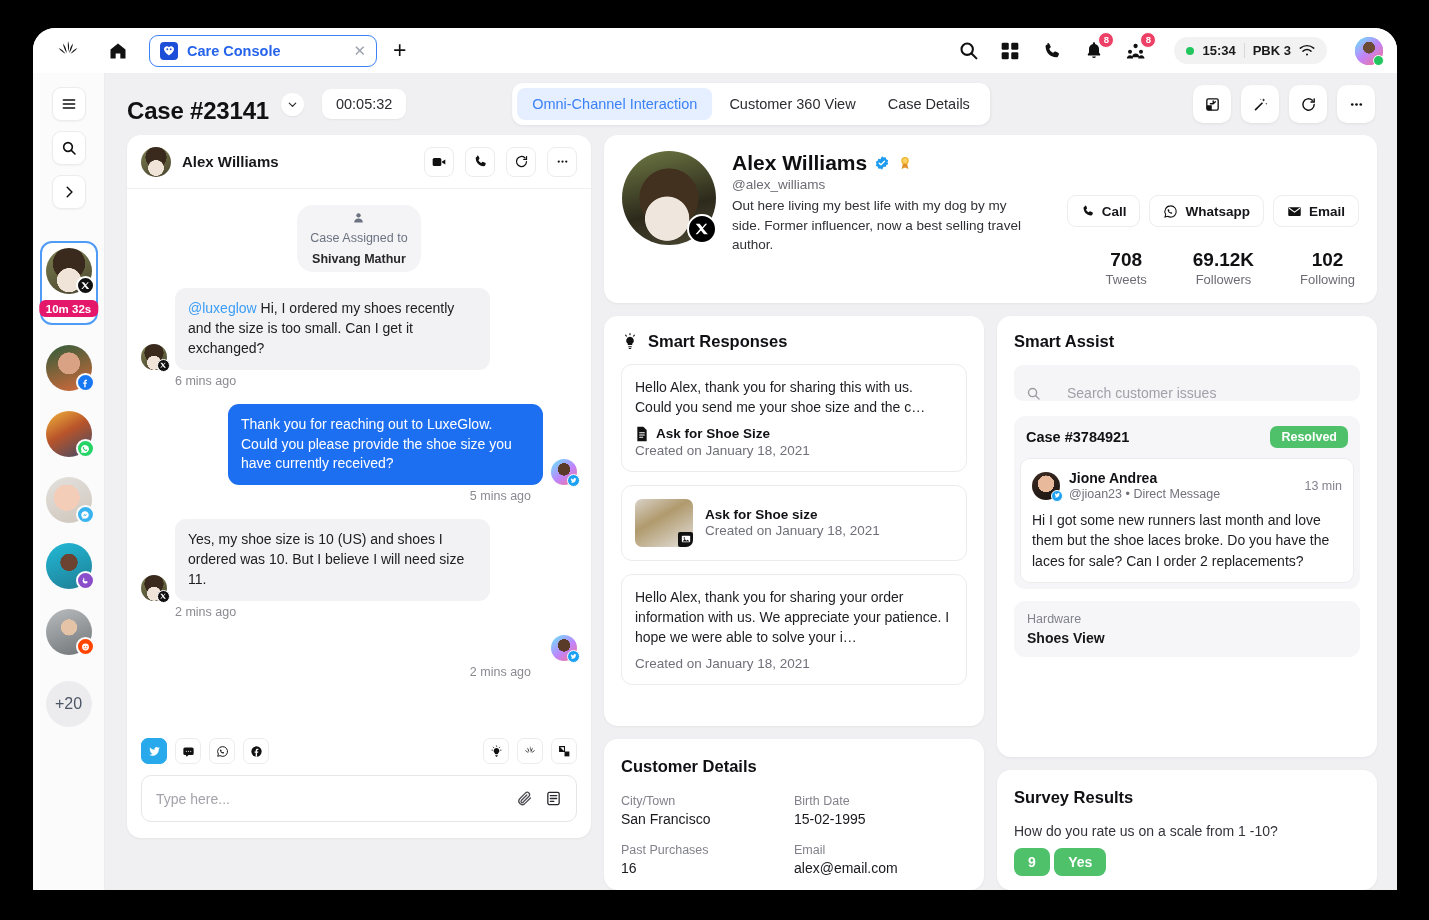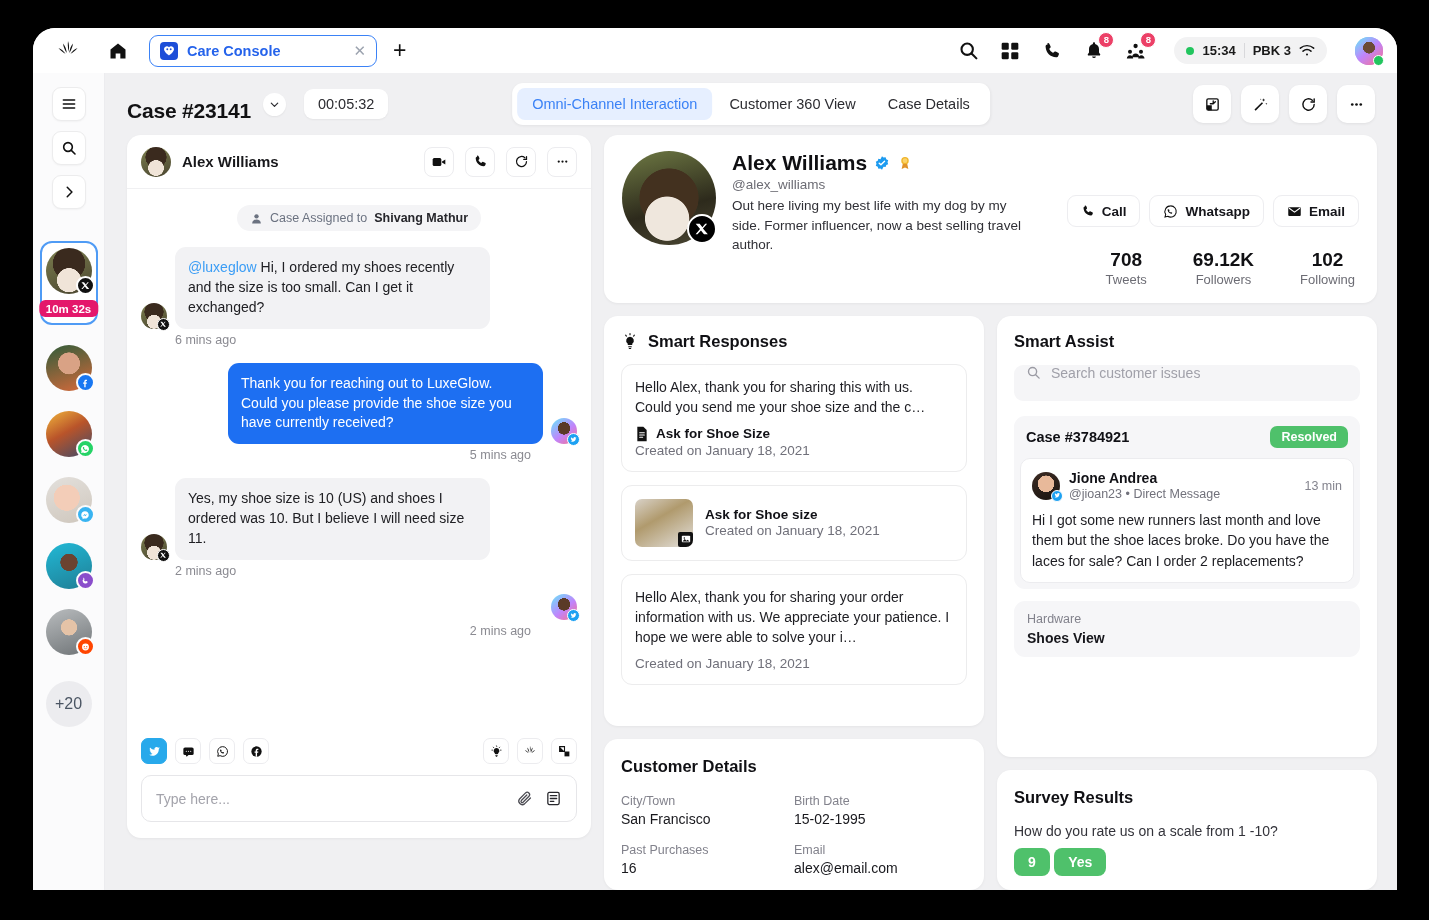--- a/index.html
+++ b/index.html
@@ -140,21 +140,21 @@
     display: flex; align-items: center; justify-content: center;
     font-size: 16px; font-weight: 500; margin-top: 6px; cursor: pointer;
   }
 
   
   .main { flex: 1; min-width: 0; display: flex; flex-direction: column; background:#f0f0f2;}
   .case-header {
     height: 62px; display: flex; align-items: center;
     padding: 0 22px; gap: 12px; flex-shrink: 0; position: relative;
   }
-  .case-title { font-size: 21px; font-weight: 700; color: #111113; letter-spacing:-0.2px;margin-top:13px;}
+  .case-title { font-size: 24px; font-weight: 700; color: #111113; letter-spacing:-0.2px;margin-top:13px;}
   .chev-btn {
     width: 23px;height:23px;border-radius:50%;background:#fff;
     display:flex;align-items:center;justify-content:center; cursor:pointer;
     box-shadow:0 1px 2px rgba(0,0,0,0.06);
   }
   .timer-box {
     background:#fff; border-radius:9px; padding: 7px 14px;
     font-size: 14.5px; color:#2b2b30; margin-left:6px;
     box-shadow: 0 1px 2px rgba(0,0,0,0.05);
   }
@@ -193,21 +193,21 @@
   .chat-head-av { width:30px;height:30px;border-radius:50%; }
   .chat-head-name { font-size:15px;font-weight:700;color:#18181b;flex:1;}
   .chat-head-btn {
     width:30px;height:30px;border-radius:8px;border:1px solid #ececef;
     display:flex;align-items:center;justify-content:center;cursor:pointer;background:#fff;
   }
   .chat-body { flex:1; padding: 16px 14px 6px; overflow:hidden; }
   .sys-chip {
     margin: 0 auto 16px; width:fit-content;
     background:#f4f4f6; border-radius:16px; padding:6px 13px;
-    font-size:12.5px; color:#6b7280; display:flex; align-items:center; gap:7px;
+    font-size:12.5px; color:#6b7280; display:flex; align-items:center; gap:7px;flex-direction:column;
   }
   .sys-chip b { color:#27272c; font-weight:700;}
   .msg-row { display:flex; margin-bottom: 4px; gap:8px; align-items:flex-end;}
   .msg-row.out { justify-content:flex-end; }
   .bub {
     max-width: 315px; border-radius: 11px; padding: 11px 13px;
     font-size: 14px; line-height: 1.42;
   }
   .bub.in  { background:#f2f2f4; color:#202024; }
   .bub.out { background:#1d6ff2; color:#fff; }
@@ -287,21 +287,21 @@
   
   .cd-card { padding: 18px 17px 14px; flex-shrink:0; }
   .cd-grid { display:grid; grid-template-columns: 1fr 1fr; row-gap:16px; margin-top: 18px;}
   .cd-lab { font-size:12.5px; color:#82828c; }
   .cd-val { font-size:14px; color:#18181d; margin-top:3px;}
 
   
   .sa-card { flex:1; padding: 16px 17px; display:flex;flex-direction:column; min-height:0;}
   .sa-search {
     margin-top:14px; background:#f5f5f7; border-radius:9px; height:36px;
-    display:flex;align-items:flex-start;gap:10px;padding:0 12px;
+    display:flex;align-items:flex-end;gap:26px;padding:0 12px;
   }
   .sa-search input {
     flex:1;border:none;outline:none;background:transparent;font-size:14px;color:#2b2b30;
     font-family:"Liberation Sans",sans-serif;
   }
   .sa-search input::placeholder{color:#a0a0a9;}
   .case-box { margin-top: 15px; border-radius: 11px; background:#f6f6f8; overflow:hidden; }
   .case-bar { display:flex;align-items:center;padding: 10px 12px; }
   .case-num { font-size:14.5px;font-weight:700;color:#101015;}
   .res-badge {

